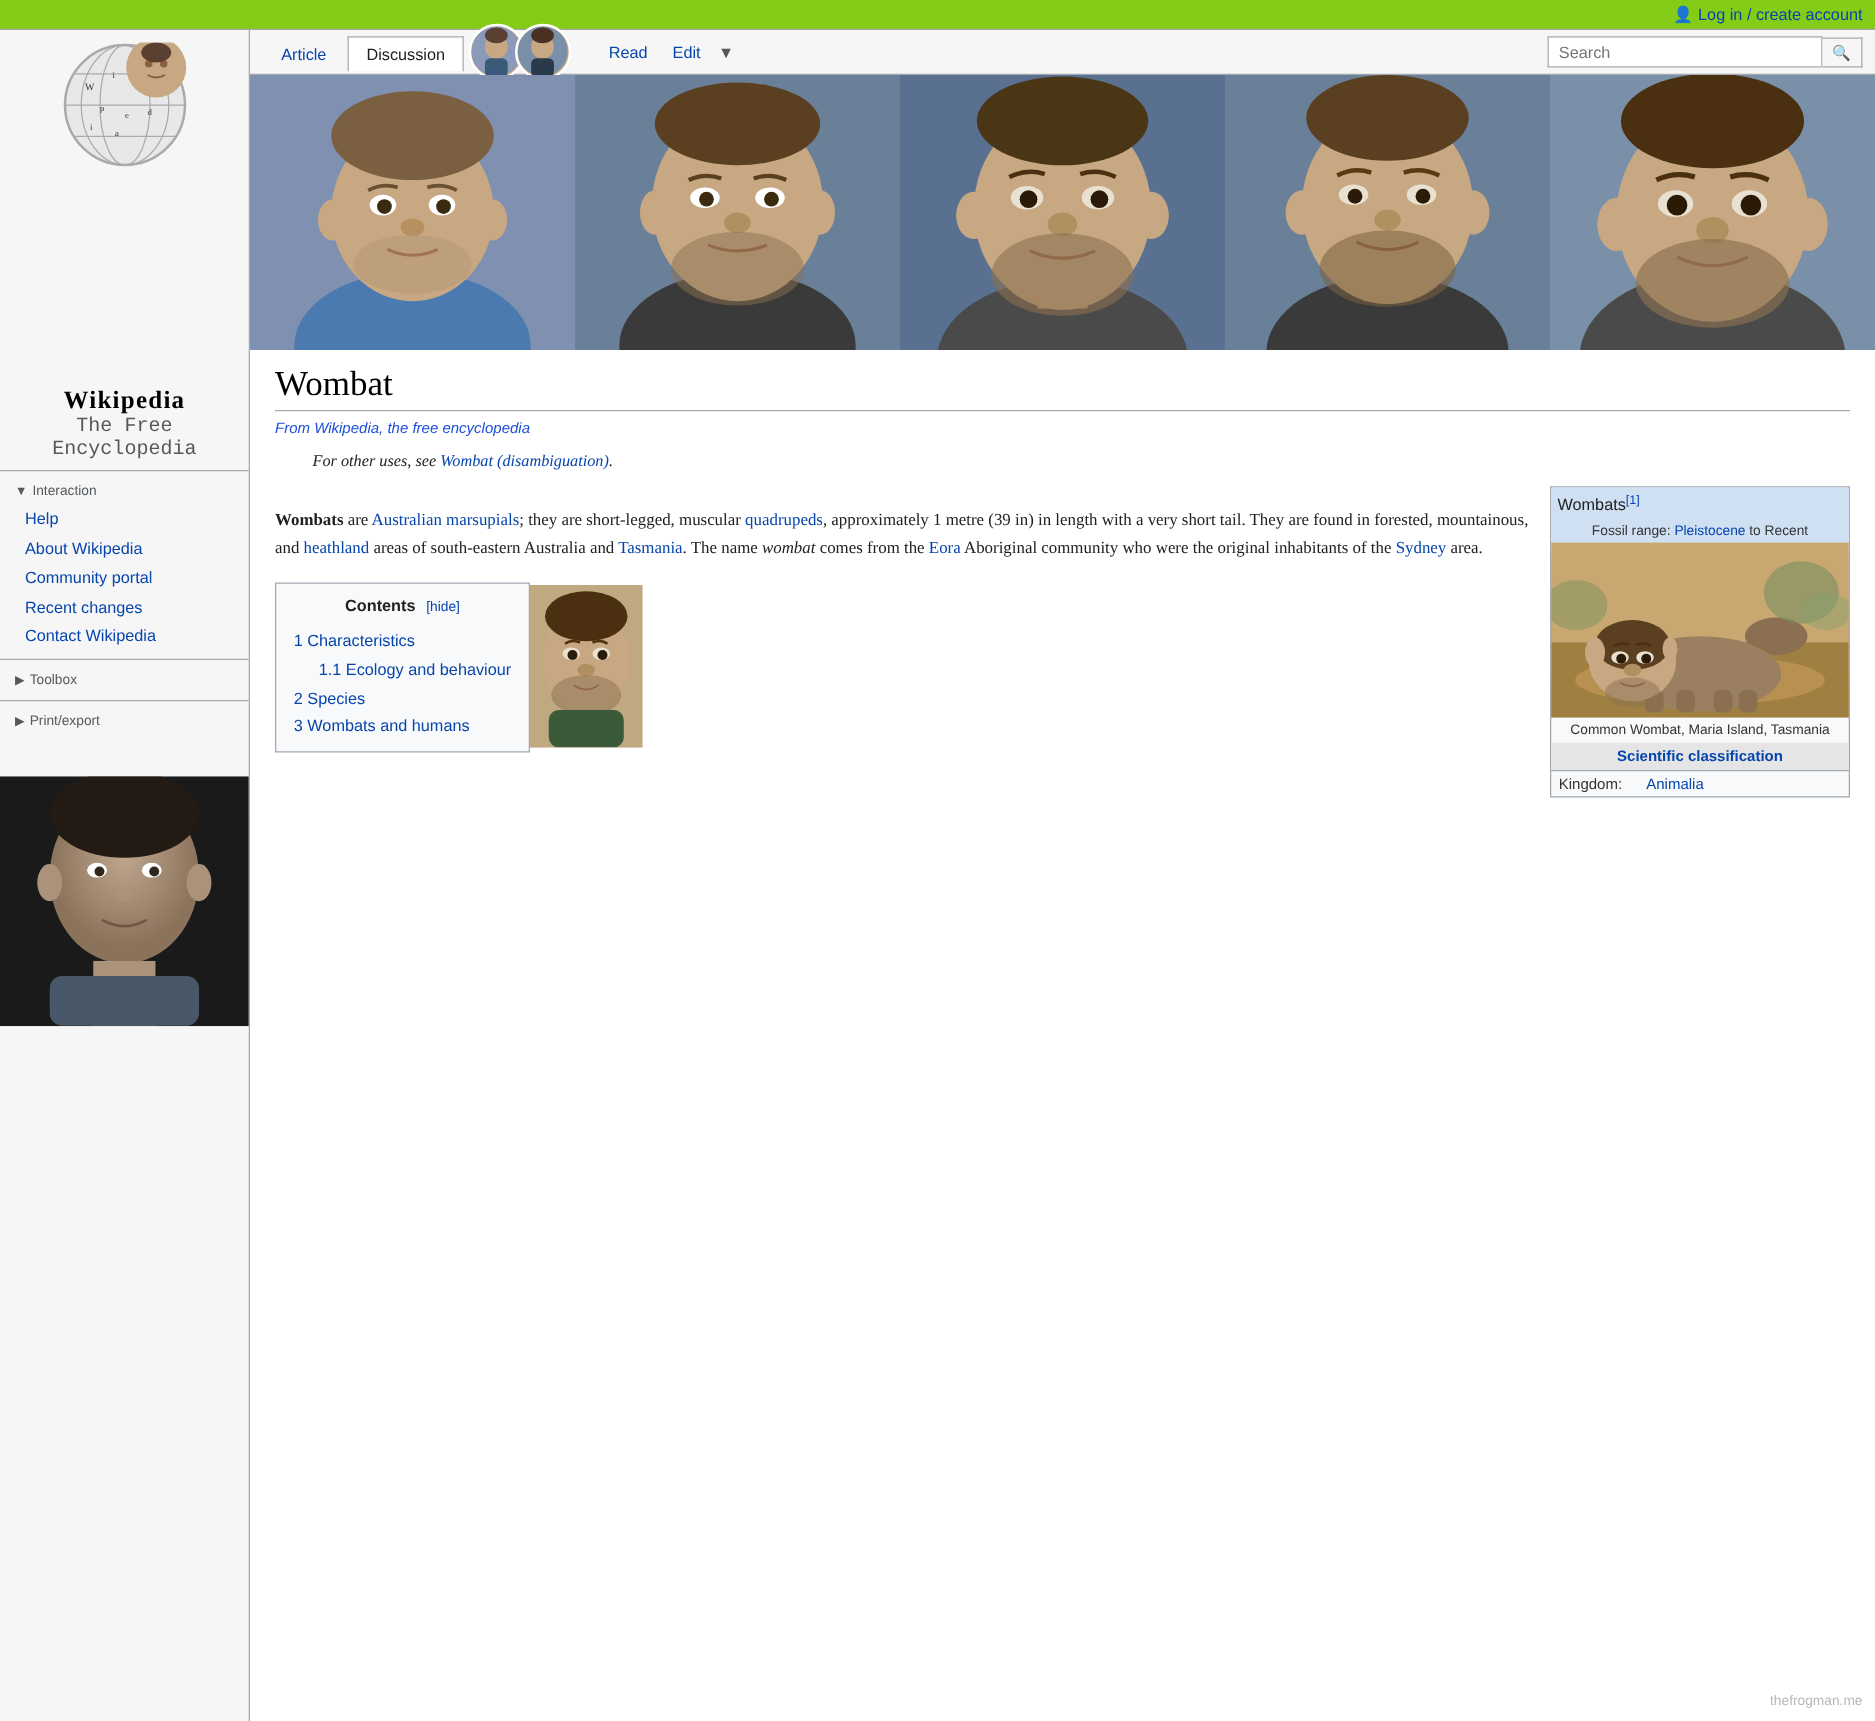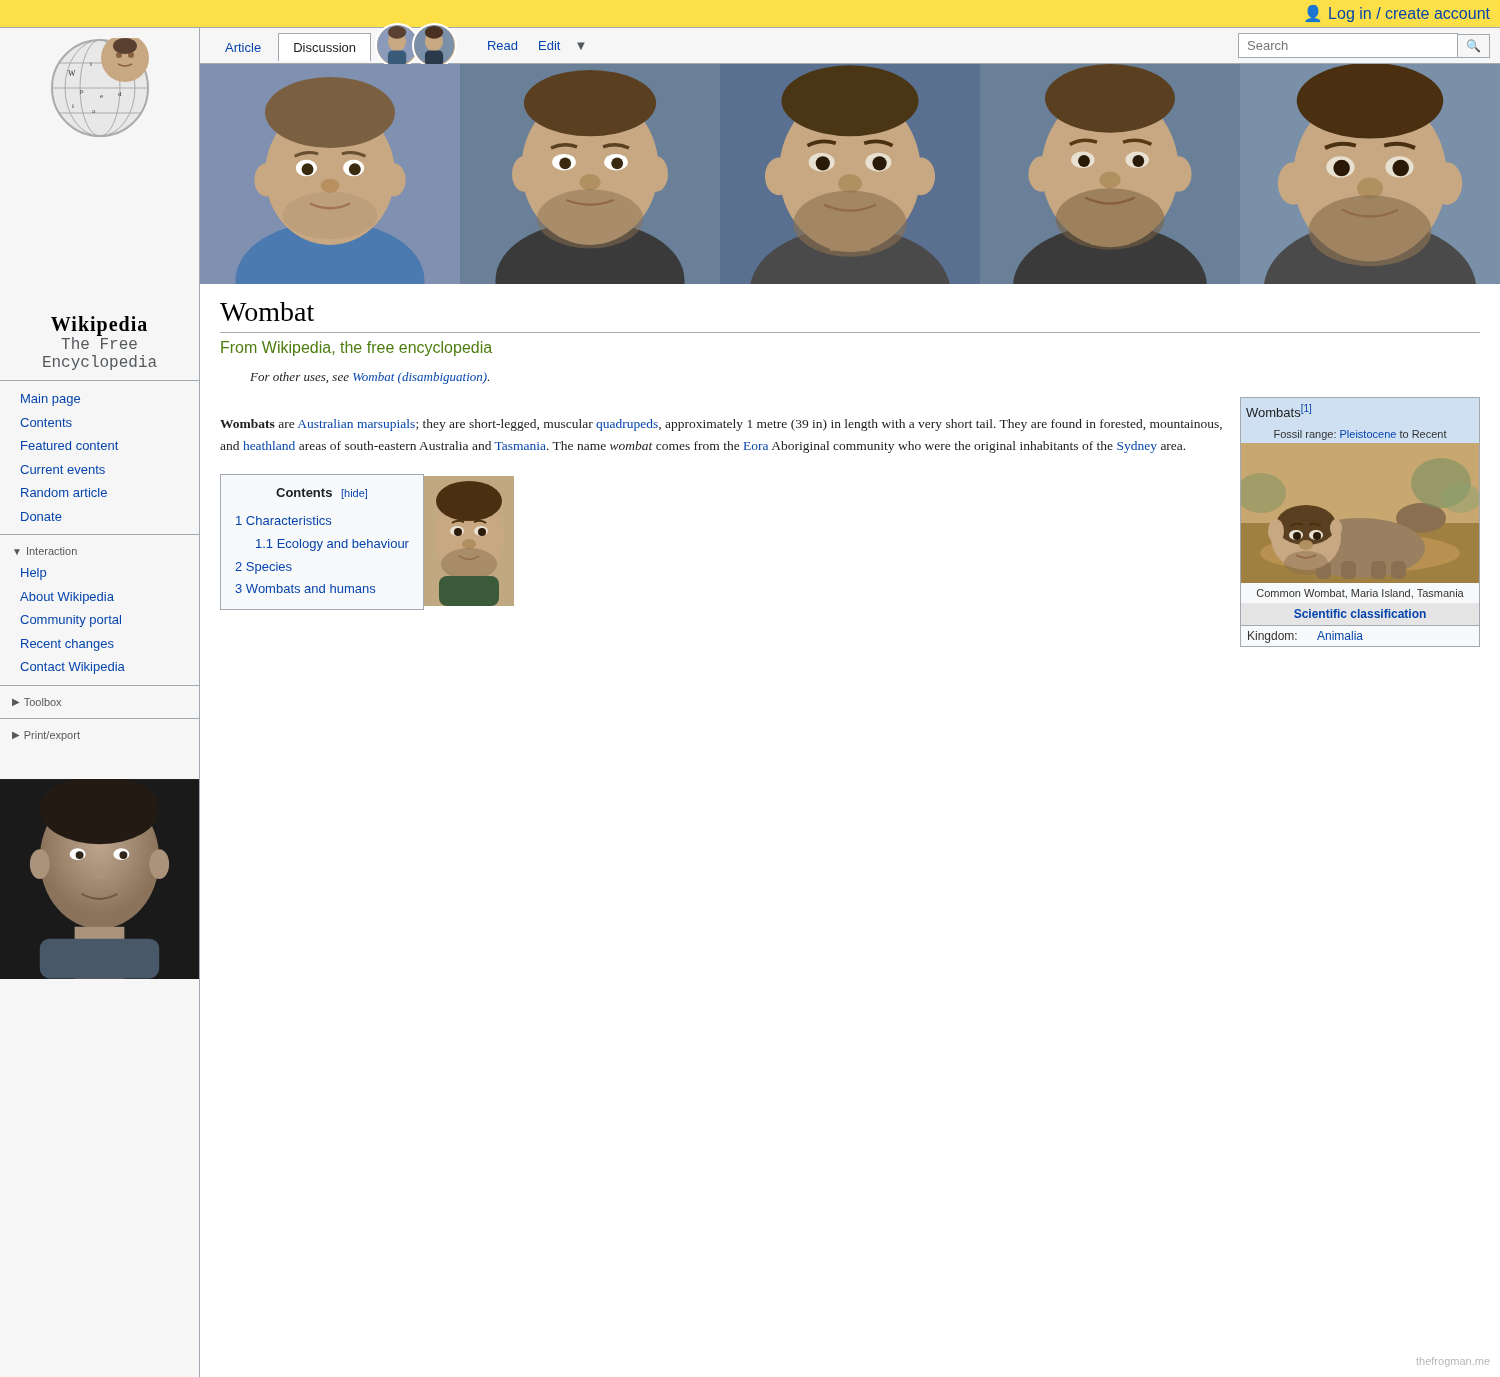--- a/index.html
+++ b/index.html
@@ -6,24 +6,24 @@
     body {
       font-family: 'Linux Libertine', 'Georgia', 'Times', serif;
       font-size: 14px;
       background: #f6f6f6;
       color: #202122;
     }
     a { color: #0645ad; text-decoration: none; }
 
     
     #top-bar {
-      background: #fde047;
+      background: #84cc16;
       text-align: right;
       padding: 4px 10px;
-      font-size: 16px;
+      font-size: 13px;
       font-family: sans-serif;
       border-bottom: 1px solid #a2a9b1;
     }
 
     
     #layout {
       display: flex;
       min-height: 100vh;
     }
 
@@ -241,24 +241,25 @@
       font-family: 'Linux Libertine', 'Georgia', serif;
       font-size: 28px;
       font-weight: normal;
       border-bottom: 1px solid #a2a9b1;
       padding-bottom: 4px;
       margin-bottom: 6px;
       color: #000;
     }
 
     #article-subtitle {
-      font-size: 16px;
-      color: #4d7c0f;
+      font-size: 12px;
+      color: #1d4ed8;
       font-family: sans-serif;
       margin-bottom: 12px;
+      font-style: italic;
     }
 
     #article-disambiguation {
       font-style: italic;
       margin-bottom: 12px;
       padding: 0 30px;
       font-size: 13px;
     }
 
     #article-main {
@@ -483,28 +484,20 @@
         </svg>
       </div>
     </div>
 
     <div id="wiki-title">
       <h1>Wikipedia</h1>
       <p>The Free Encyclopedia</p>
     </div>
 
     <nav id="sidebar-nav">
-      <div class="nav-section">
-        <a class="nav-item">Main page</a>
-        <a class="nav-item">Contents</a>
-        <a class="nav-item">Featured content</a>
-        <a class="nav-item">Current events</a>
-        <a class="nav-item">Random article</a>
-        <a class="nav-item">Donate</a>
-      </div>
 
       <div class="nav-section">
         <div class="nav-section-title">
           <span class="arrow">▼</span>
           <span>Interaction</span>
         </div>
         <a class="nav-item">Help</a>
         <a class="nav-item">About Wikipedia</a>
         <a class="nav-item">Community portal</a>
         <a class="nav-item">Recent changes</a>

